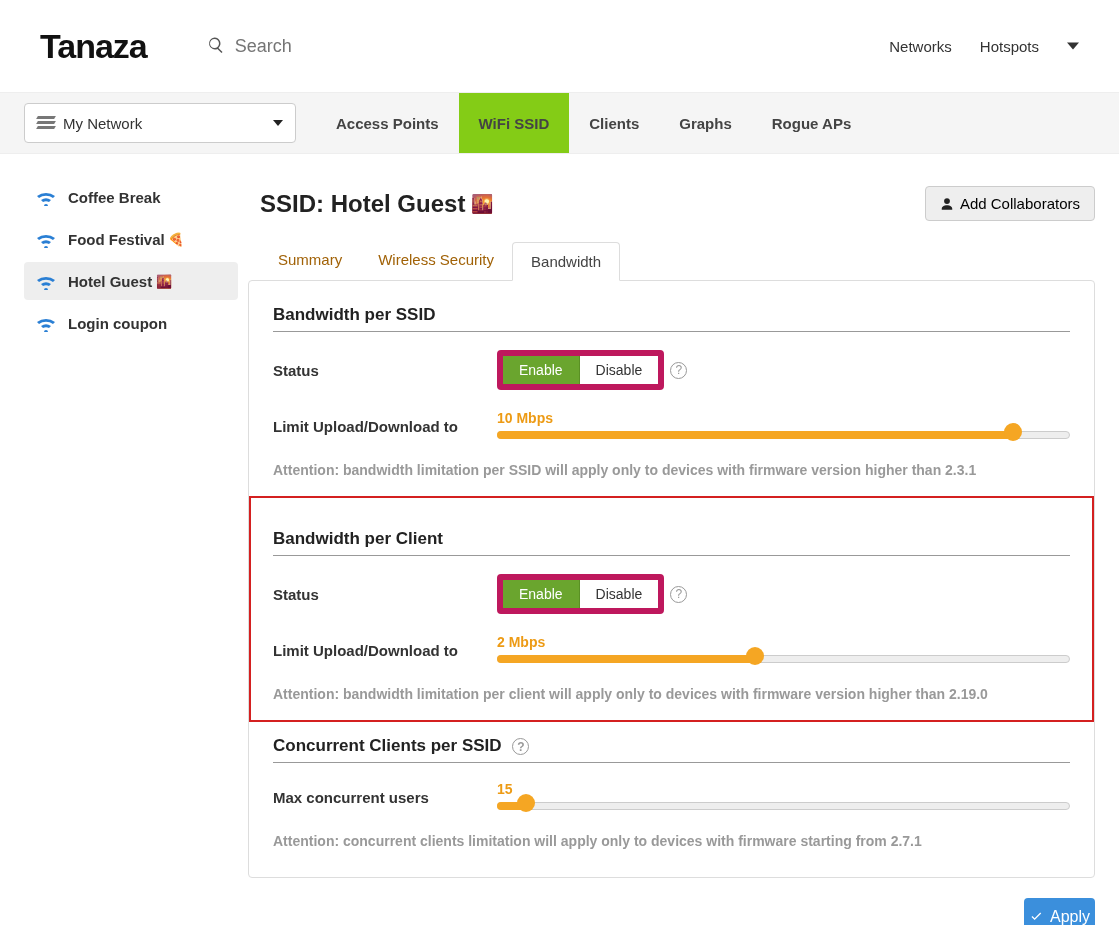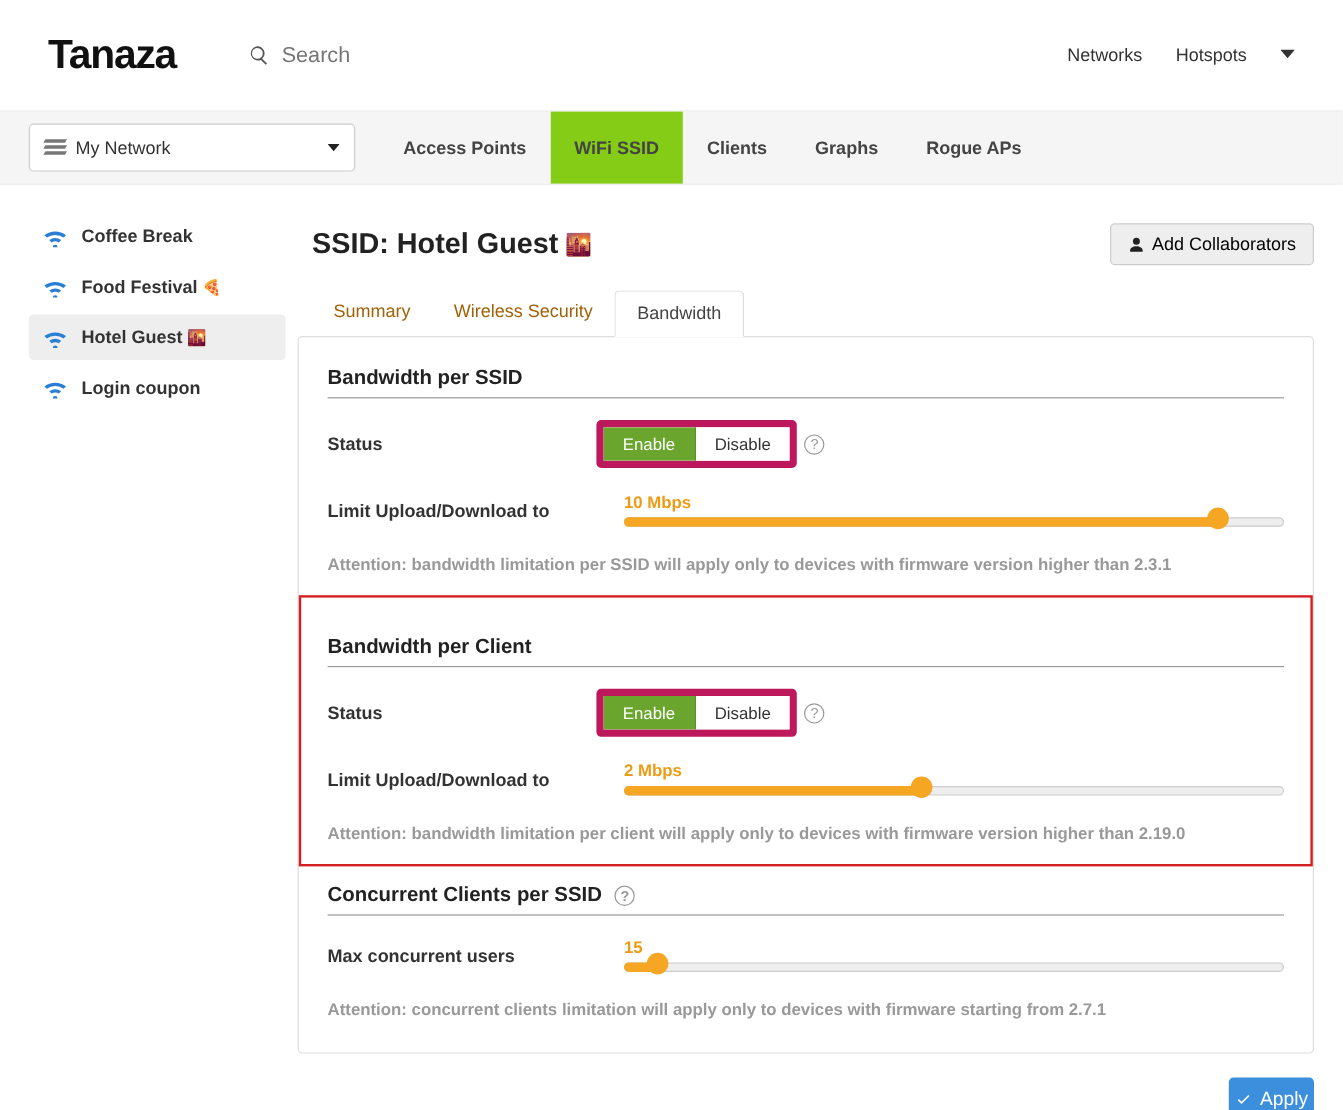--- a/index.html
+++ b/index.html
@@ -1,19 +1,19 @@
 <!DOCTYPE html>
 <html><head>
 <meta charset="utf-8">
 <style>
   * { box-sizing: border-box; margin: 0; padding: 0; }
   body { font-family: "Helvetica Neue", Arial, sans-serif; font-size: 14px; color: #333; background: #fff; width: 1119px; }
   .topbar { display: flex; align-items: center; padding: 24px 40px 24px 40px; height: 92px; }
   .logo { font-size: 34px; font-weight: 700; letter-spacing: -1px; color: #111; margin-right: 60px; }
-  .search-wrap { display: flex; align-items: center; flex: 1; color: #555; }
+  .search-wrap { display: flex; flex: 1; color: #555; }
   .search-wrap svg { width: 18px; height: 18px; margin-right: 10px; fill: #555; }
   .search-wrap input { border: none; outline: none; font-size: 18px; color: #999; width: 200px; }
   .topnav { display: flex; align-items: center; gap: 28px; color: #333; font-size: 15px; }
   .topnav .item { cursor: pointer; }
   .topnav .caret svg { width: 12px; height: 12px; fill: #333; }
 
   .secondbar { background: #f5f5f5; border-top: 1px solid #eee; border-bottom: 1px solid #eee; display: flex; align-items: center; padding: 0 24px; height: 62px; }
   .network-select { background: #fff; border: 1px solid #ccc; border-radius: 4px; height: 40px; width: 272px; display: flex; align-items: center; padding: 0 12px; margin-right: 20px; cursor: pointer; }
   .network-select .layers-icon { width: 18px; height: 14px; margin-right: 8px; position: relative; }
   .network-select .layers-icon span { display:block; width: 18px; height: 3px; background:#777; margin-bottom:2px; transform: skewX(-30deg); }
@@ -46,21 +46,21 @@
 
   .panel { border: 1px solid #ddd; border-radius: 4px; padding: 24px 24px 10px 24px; margin-left: 0; }
   .section-title { font-weight: 700; font-size: 17px; color: #222; margin-bottom: 6px; }
   .help-icon { display:inline-flex; width:17px; height:17px; border:1.5px solid #999; border-radius:50%; color:#999; font-size:12px; align-items:center; justify-content:center; margin-left:6px; vertical-align:middle; }
   .hr { border: none; border-top: 1px solid #999; margin-bottom: 18px; }
   .row { display: flex; align-items: center; margin-bottom: 20px; }
   .row .rlabel { width: 224px; font-size: 15px; color: #333; font-weight:600; }
   .toggle-grp { display:inline-flex; border:6px solid #be185d; border-radius:4px; overflow:hidden; }
   .toggle-grp .tg { padding: 6px 16px; font-size:14px; cursor:pointer; background:#fff; color:#333; }
   .toggle-grp .tg.on { background:#6aa52e; color:#fff; border-right:1px solid #5a9024; }
-  .slider-wrap { flex:1; display:flex; flex-direction:column;margin-left:23px; }
+  .slider-wrap { flex:1; display:flex; flex-direction:column; }
   .slider-val { color:#ed9b15; font-size:14px; font-weight:600; margin-bottom:2px; }
   .slider { position:relative; height:14px; display:flex; align-items:center; }
   .slider .track { position:absolute; left:0; right:0; height:8px; background:#eee; border:1px solid #ccc; border-radius:4px; }
   .slider .fill { position:absolute; left:0; height:8px; background:#f5a623; border-radius:4px 0 0 4px; }
   .slider .thumb { position:absolute; width:18px; height:18px; background:#f5a623; border-radius:50%; top:-5px; margin-left:-9px; }
   .note { color:#999; font-size:14px; font-weight:600; margin: 16px 0 18px 0; }
   .section-block { margin-bottom: 4px; }
   .highlight { border: 2px solid #d42020; padding: 31px 22px 0 22px; margin: 0 -24px 6px -24px; }
 
   .apply-btn { float:right; margin: 20px 0 40px 0; background:#3b8fdc; color:#fff; border:none; border-radius:4px; padding:10px 5px; font-size:16px; cursor:pointer; display:flex; align-items:center; gap:6px; }

